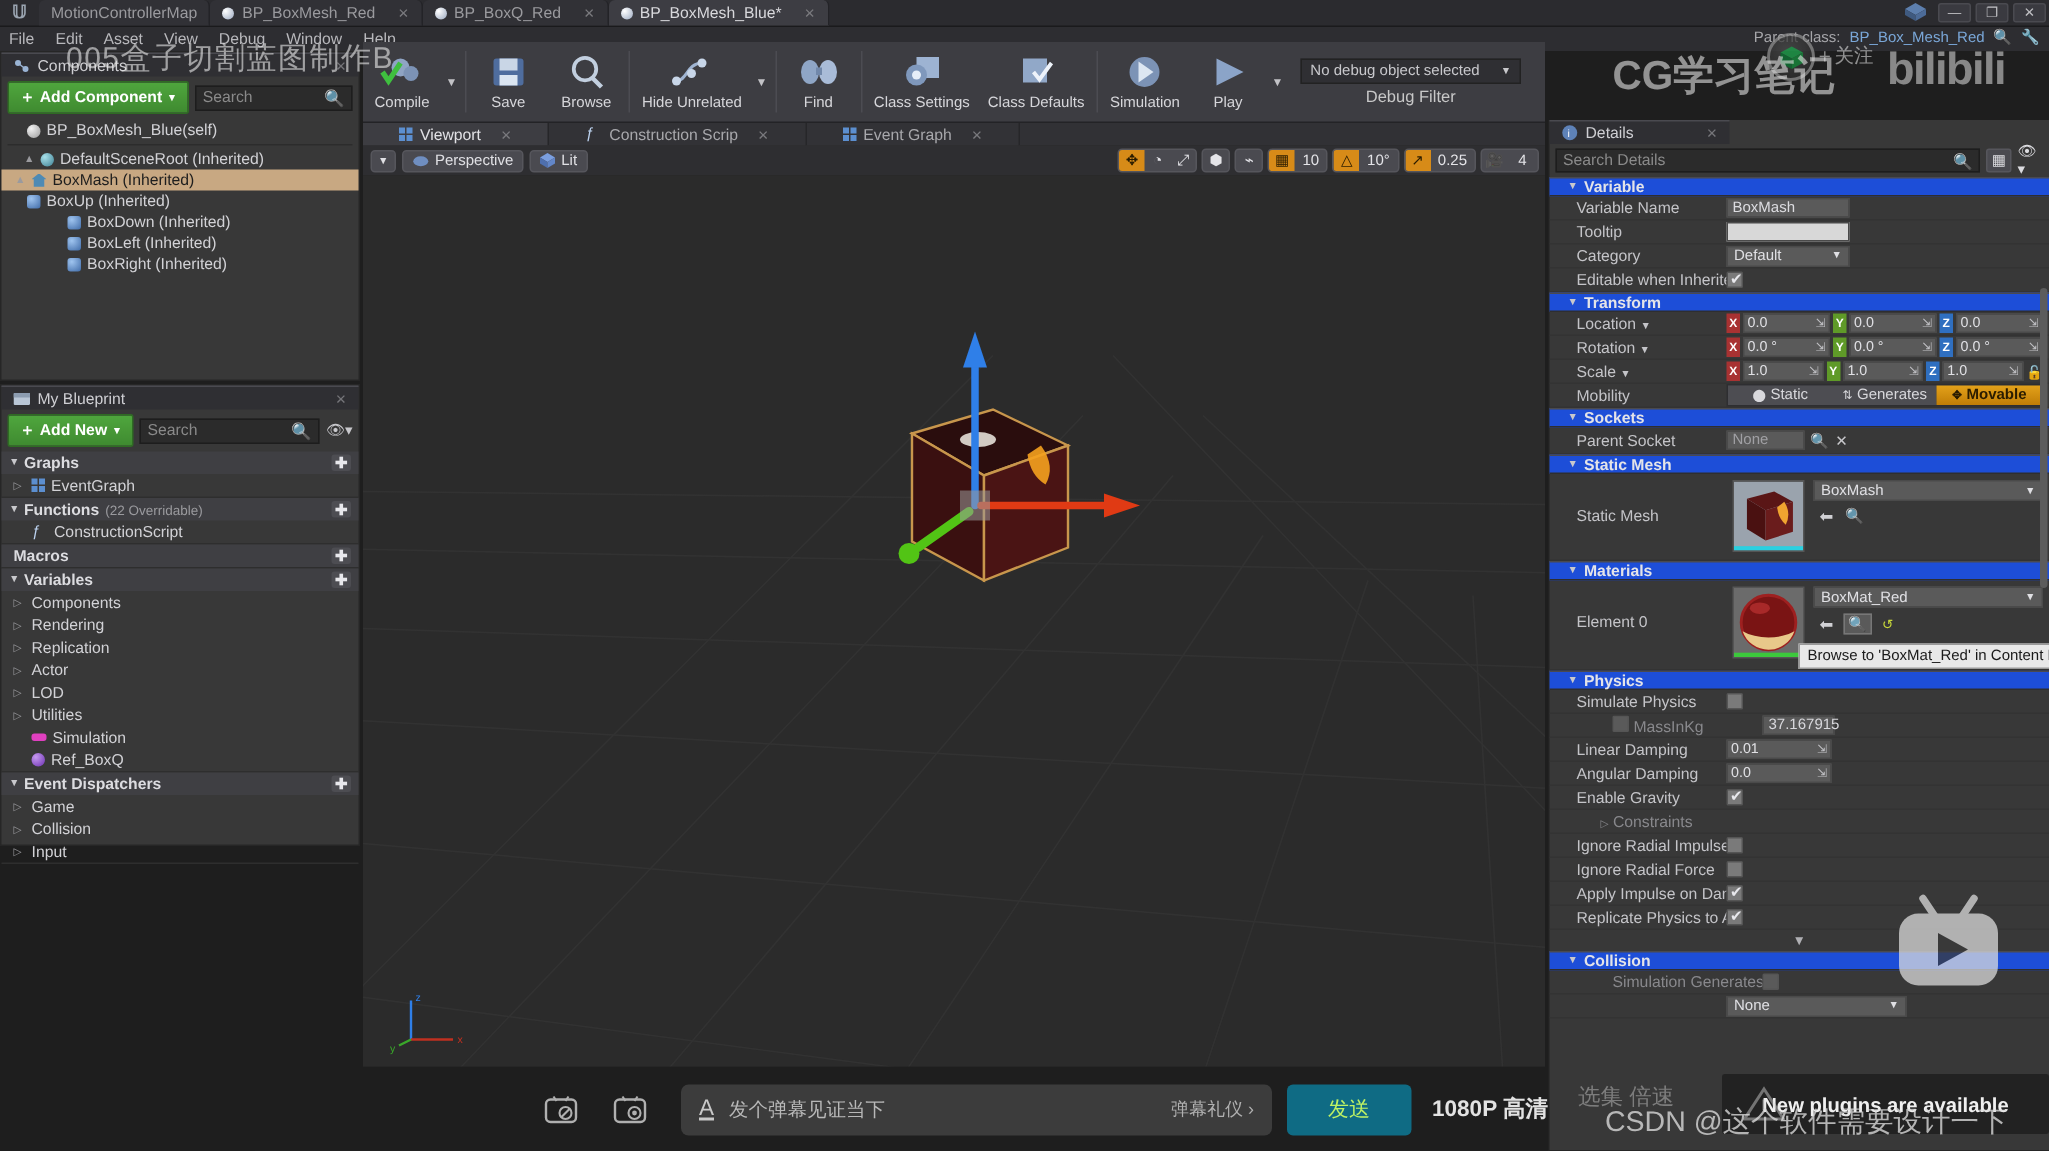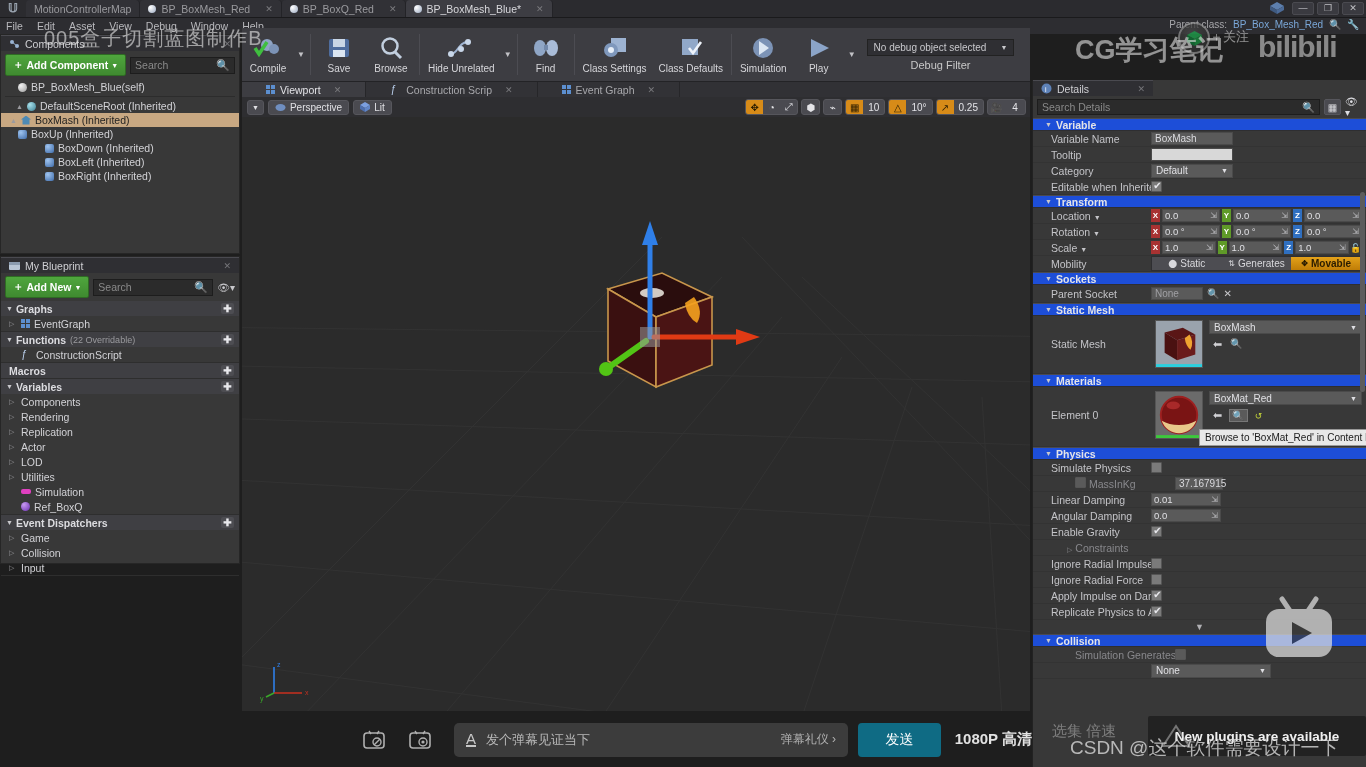--- a/index.html
+++ b/index.html
@@ -192,21 +192,21 @@
     background:linear-gradient(#4a4a4a,#3c3c3c); display:flex; align-items:center; gap:16px;
     padding-left:28px; color:#d0d0d0; }
   .ptime { font-size:14px; color:#cfcfcf; letter-spacing:.5px; }
   .danmubar { position:absolute; left:242px; top:712px; width:790px; height:55px;
     display:flex; align-items:center; gap:14px; }
   .danmu-input { margin-left:216px; width:400px; height:34px; background:rgba(120,120,120,.33);
     border-radius:5px; display:flex; align-items:center; padding:0 12px; gap:10px; }
   .danmu-ph { color:#b8b8b8; font-size:13px; }
   .danmu-etiq { margin-left:auto; color:#b0b0b0; font-size:12px; white-space:nowrap; }
   .danmu-send { width:84px; height:34px; background:#0f6b84; display:flex; align-items:center;
-    justify-content:center; color:#ffffff; font-size:14px; border-radius:4px; margin-left:-4px; }
+    justify-content:center; color:#bef264; font-size:14px; border-radius:4px; margin-left:-4px; }
   .quality { color:#e2e2e2; font-size:15px; font-weight:bold; white-space:nowrap; }
 </style>
 </head>
 <body>
 
 <div id="root">
 
   <div class="titlebar">
     <div class="ue-logo">𝕌</div>
     <div class="tab">

